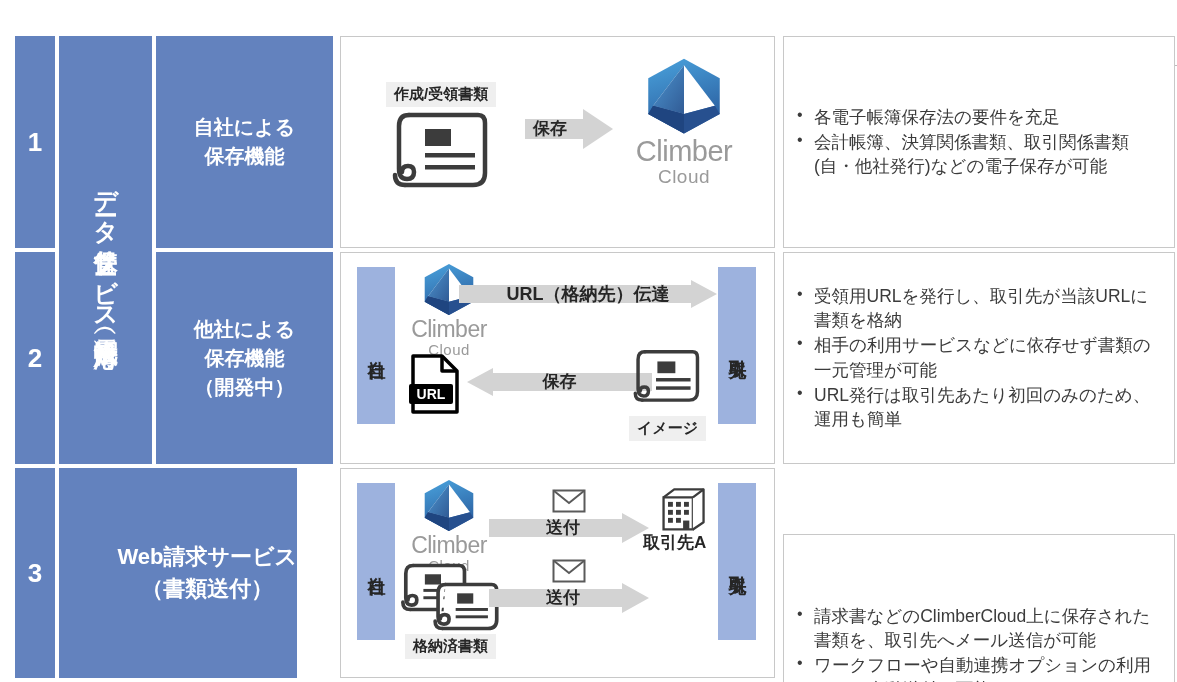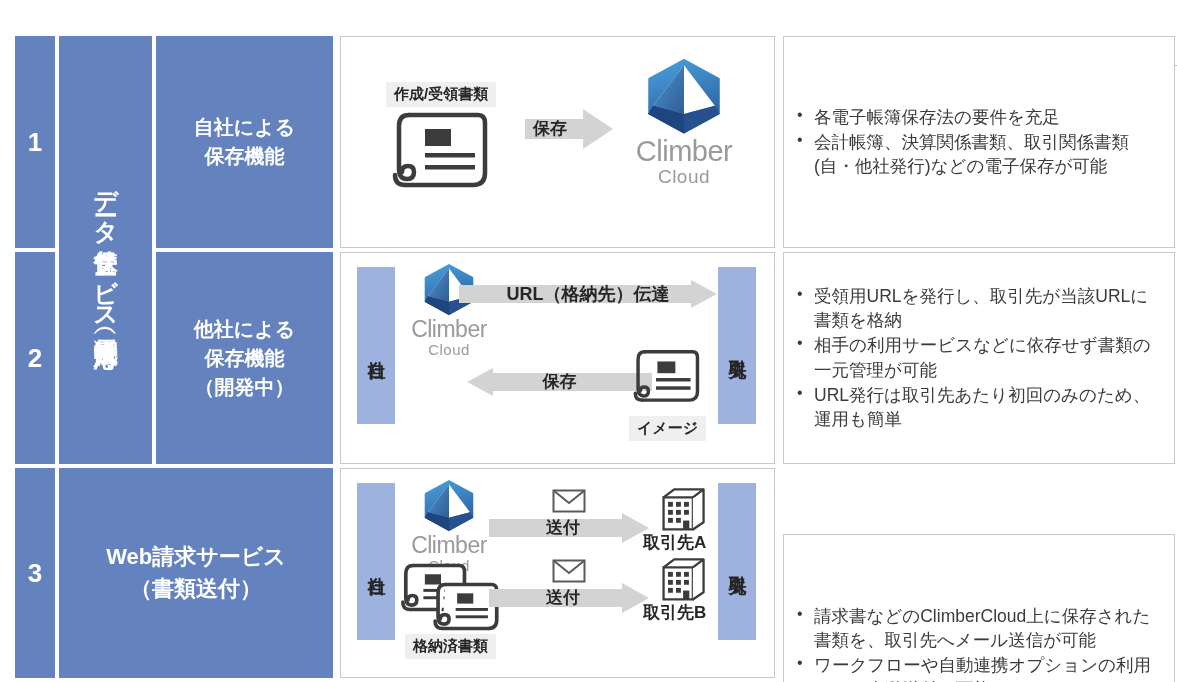--- a/index.html
+++ b/index.html
@@ -44,21 +44,21 @@
     line-height: 1.18;
     text-align: center;
   }
   .featcell {
     position: absolute; left: 156px; width: 177px;
     background: #6382be; color: #ffffff;
     display: flex; align-items: center; justify-content: center;
     font-size: 20px; font-weight: bold; line-height: 1.45;
     text-align: center;
   }
-  .featcell.wide { left: 59px; width: 274px; font-size: 22px; }
+  .featcell.wide { left: 59px; width: 238px; font-size: 22px; justify-content: flex-end; }
 
   .imgcell {
     position: absolute; left: 340px; width: 435px;
     border: 1px solid #c8c8c8; background: #fff;
   }
   .desccell {
     position: absolute; left: 783px; width: 392px;
     border: 1px solid #c8c8c8; background: #fff;
     display: flex; flex-direction: column; justify-content: center;
     padding: 8px 12px 8px 10px;
@@ -237,20 +237,28 @@
           <polygon points="50,2 94,26 94,70 50,94 6,70 6,26" fill="url(#g2a)"></polygon>
           <polygon points="50,10 88,60 50,70 12,60" fill="#ffffff"></polygon>
           <polygon points="50,10 50,70 12,60" fill="url(#g2b)" opacity="0.92"></polygon>
           <polygon points="50,70 88,60 94,70 50,94 6,70 12,60" fill="#27508f"></polygon>
           <polygon points="50,70 12,60 6,70 50,94" fill="#1f4580"></polygon>
         </svg>
         <div class="logotxt1 small">Climber</div>
         <div class="logotxt2 small">Cloud</div>
       </div>
 
+      <div style="position:absolute;left:68px;top:100px;">
+        <svg class="iconsvg" width="52" height="62" viewBox="0 0 52 62">
+          <path d="M4 3 H33 L48 18 V59 H4 Z" fill="#ffffff" stroke="#000000" stroke-width="3.5" stroke-linejoin="round"></path>
+          <path d="M33 3 V18 H48" fill="none" stroke="#000000" stroke-width="3.5" stroke-linejoin="round"></path>
+          <rect x="0" y="31" width="44" height="20" rx="2" fill="#000000"></rect>
+          <text x="22" y="46" font-family="'Liberation Sans',sans-serif" font-size="14" font-weight="bold" fill="#ffffff" text-anchor="middle">URL</text>
+        </svg>
+      </div>
 
       <div class="arrowwrap" style="left:118px;top:27px;width:258px;height:28px;">
         <svg class="iconsvg" width="258" height="28" viewBox="0 0 258 28">
           <polygon points="0,5 232,5 232,0 258,14 232,28 232,23 0,23" fill="#d3d3d3"></polygon>
         </svg>
         <div class="arrowlabel big">URL（格納先）伝達</div>
       </div>
 
       <div class="arrowwrap" style="left:126px;top:115px;width:185px;height:28px;">
         <svg class="iconsvg" width="185" height="28" viewBox="0 0 185 28">
@@ -380,39 +388,20 @@
               <rect x="19" y="28" width="5.5" height="5.5"></rect>
               <rect x="28" y="28" width="5.5" height="5.5"></rect>
             <rect x="10" y="37" width="5.5" height="5.5"></rect>
               <rect x="19" y="37" width="5.5" height="5.5"></rect>
             <rect x="27" y="40" width="7" height="10"></rect>
           </g>
         </svg>
         <div class="bizlbl">取引先A</div>
       </div>
 
-      <div class="biz" style="left:302px;top:86px;width:82px;">
-        <svg class="iconsvg" width="50" height="48" viewBox="0 0 56 54" style="margin:0 auto;">
-          <path d="M5 14 H38 V50 H5 Z" fill="#ffffff" stroke="#3c3c3c" stroke-width="2.6"></path>
-          <path d="M38 14 L50 5 V42 L38 50" fill="#ffffff" stroke="#3c3c3c" stroke-width="2.6" stroke-linejoin="round"></path>
-          <path d="M5 14 L17 5 H50" fill="none" stroke="#3c3c3c" stroke-width="2.6" stroke-linejoin="round"></path>
-          <g fill="#3c3c3c">
-            <rect x="10" y="19" width="5.5" height="5.5"></rect>
-              <rect x="19" y="19" width="5.5" height="5.5"></rect>
-              <rect x="28" y="19" width="5.5" height="5.5"></rect>
-            <rect x="10" y="28" width="5.5" height="5.5"></rect>
-              <rect x="19" y="28" width="5.5" height="5.5"></rect>
-              <rect x="28" y="28" width="5.5" height="5.5"></rect>
-            <rect x="10" y="37" width="5.5" height="5.5"></rect>
-              <rect x="19" y="37" width="5.5" height="5.5"></rect>
-            <rect x="27" y="40" width="7" height="10"></rect>
-          </g>
-        </svg>
-        <div class="bizlbl">取引先B</div>
-      </div>
     </div>
   </div>
 
   <div class="desccell" style="top:454px;height:238px;margin-top:44px;">
     <ul class="bullets">
       <li>請求書などのClimberCloud上に保存された書類を、取引先へメール送信が可能</li>
       <li>ワークフローや自動連携オプションの利用により自動送付も可能</li>
     </ul>
   </div>
 

